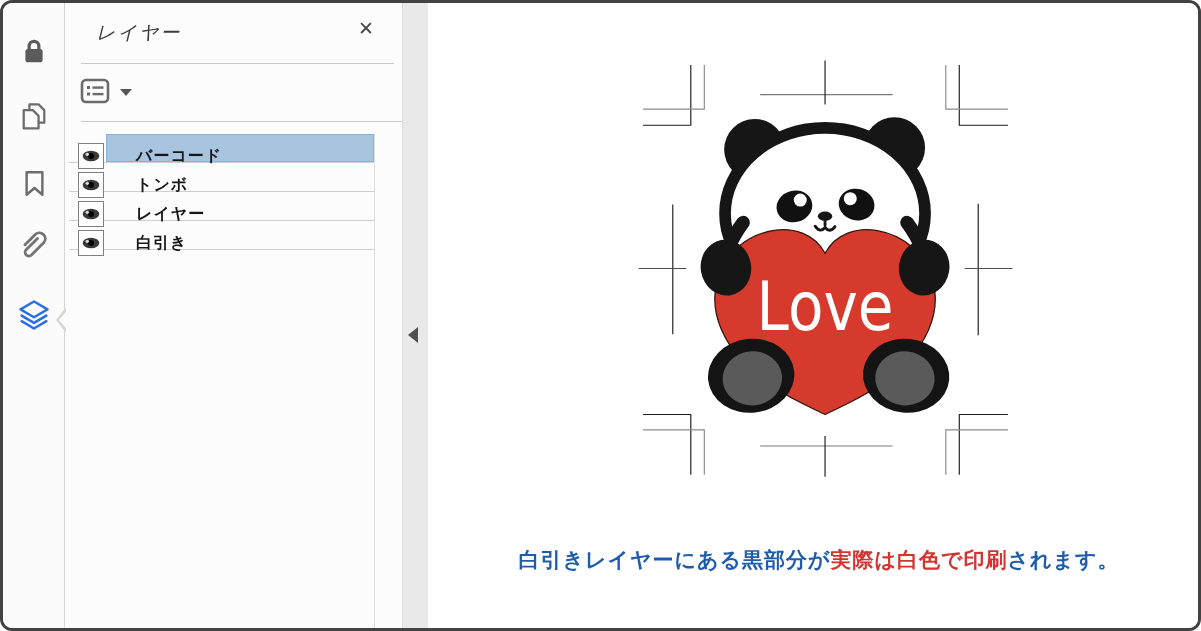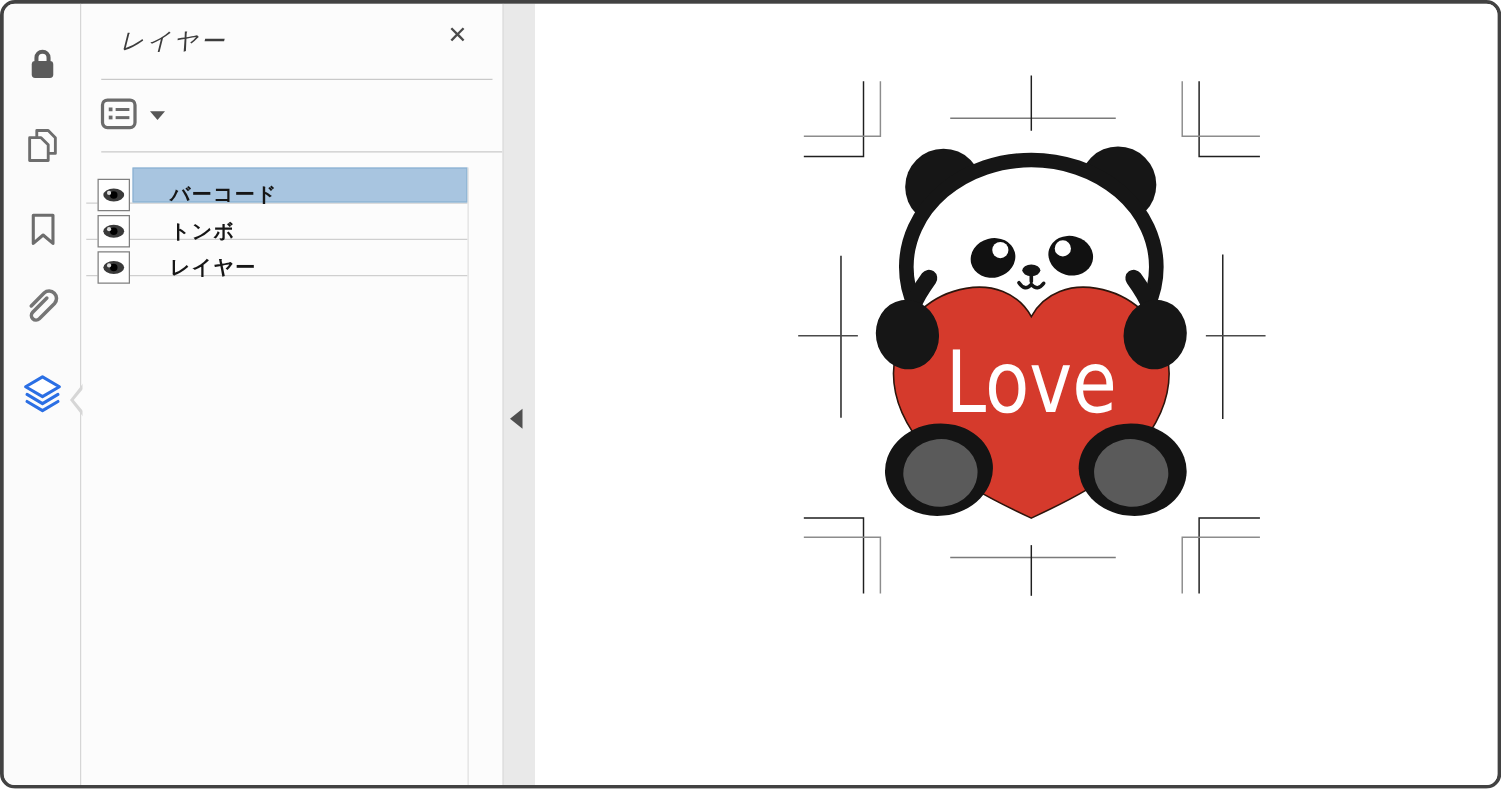--- a/index.html
+++ b/index.html
@@ -129,20 +129,30 @@
             <svg width="20" height="14" viewBox="0 0 24 16">
               <ellipse cx="12" cy="8" rx="10" ry="6.2" fill="#3a3a3a"></ellipse>
                 <circle cx="12" cy="8" r="3.6" fill="#000"></circle>
                 <circle cx="7.5" cy="6" r="2" fill="#ddd"></circle>
             </svg>
           </div>
           <div class="llabel">レイヤー</div>
         </div>
 
 
+        <div class="lrow">
+          <div class="eyebox">
+            <svg width="20" height="14" viewBox="0 0 24 16">
+              <ellipse cx="12" cy="8" rx="10" ry="6.2" fill="#3a3a3a"></ellipse>
+                <circle cx="12" cy="8" r="3.6" fill="#000"></circle>
+                <circle cx="7.5" cy="6" r="2" fill="#ddd"></circle>
+            </svg>
+          </div>
+          <div class="llabel">白引き</div>
+        </div>
 
 
       </div>
       <div class="vtrack"></div>
     </div>
 
     <div class="strip">
       <div class="collapse"></div>
     </div>
 
@@ -194,17 +204,18 @@
             <ellipse cx="741" cy="411" rx="33" ry="30" fill="#5a5a5a"></ellipse>
           </g>
           <g transform="rotate(6 912 408)">
             <ellipse cx="912" cy="408" rx="48" ry="41" fill="#141414"></ellipse>
             <ellipse cx="911" cy="411" rx="33" ry="30" fill="#5a5a5a"></ellipse>
           </g>
         </g>
       </svg>
 
       <div class="notice">
+        <div><span class="c-blue">白引きレイヤーにある黒部分が</span><span class="c-red">実際は白色で印刷</span><span class="c-blue">されます。</span></div>
       </div>
 
     </div>
   </div>
 </div>
 
 </body></html>

